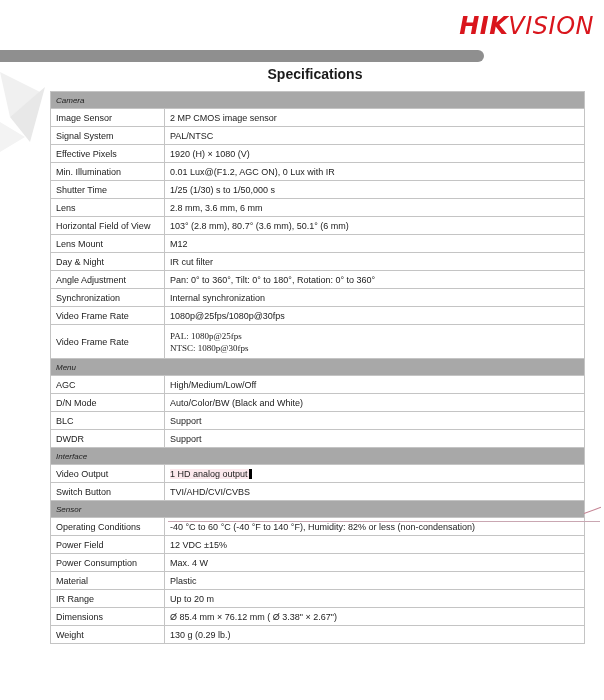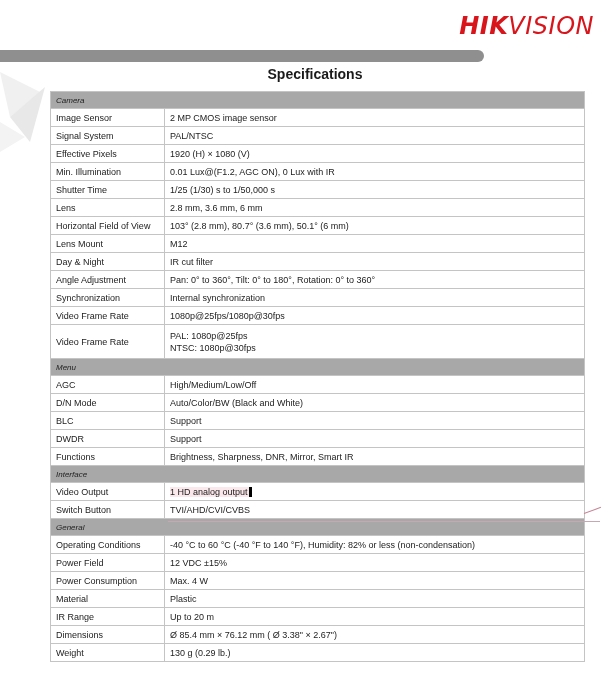--- a/index.html
+++ b/index.html
@@ -13,21 +13,21 @@
          border-radius:0 7px 7px 0; }
   .watermark { position:absolute; left:0; top:62px; width:60px; height:90px; }
   .title { position:absolute; top:66px; left:0; width:630px; text-align:center;
            font-size:14px; font-weight:bold; color:#1a1a1a; }
   table.spec { position:absolute; left:50px; top:91px; width:535px; border-collapse:collapse;
                font-size:9px; }
   table.spec td { border:1px solid #c4c4c4; padding:0 5px; height:17px; vertical-align:middle;margin-left:28px; }
   table.spec td.k { width:103px; }
   tr.sec td { background:#a8a8a8; font-style:italic; font-size:8px; height:16px; color:#222; }
   tr.tall td { height:33px; }
-  .v2 { display:block; line-height:12px; }
+  .v2 { display:block; line-height:12px;font-family:Liberation Serif, serif; }
   .sel { background:#fbe8ec; border-right:3px solid #000000; padding-right:1px; }
   .redline { position:absolute; left:168px; top:521px; width:432px; height:1px; background:#c9a7b2; }
   .redline2 { position:absolute; left:584px; top:513px; width:18px; height:1px; background:#c58595;
               transform:rotate(-20deg); transform-origin:left; }
 </style>
 </head>
 <body>
 
 <div class="logo"><span class="hik">HIK</span><span class="vis">VISION</span></div>
 <div class="bar"></div>
@@ -111,39 +111,35 @@
         <td>Auto/Color/BW (Black and White)</td>
       </tr>
     <tr>
         <td class="k">BLC</td>
         <td>Support</td>
       </tr>
     <tr>
         <td class="k">DWDR</td>
         <td>Support</td>
       </tr>
-    <tr>
-        <td class="k">Functions</td>
-        <td>Brightness, Sharpness, DNR, Mirror, Smart IR</td>
-      </tr>
 
     <tr class="sec">
         <td colspan="2">Interface</td>
       </tr>
     <tr>
         <td class="k">Video Output</td>
         <td><span class="sel">1 HD analog output</span></td>
       </tr>
     <tr>
         <td class="k">Switch Button</td>
         <td>TVI/AHD/CVI/CVBS</td>
       </tr>
 
     <tr class="sec">
-        <td colspan="2">General</td>
+        <td colspan="2">Sensor</td>
       </tr>
     <tr>
         <td class="k">Operating Conditions</td>
         <td>-40 °C to 60 °C (-40 °F to 140 °F), Humidity: 82% or less (non-condensation)</td>
       </tr>
     <tr>
         <td class="k">Power Field</td>
         <td>12 VDC ±15%</td>
       </tr>
     <tr>

